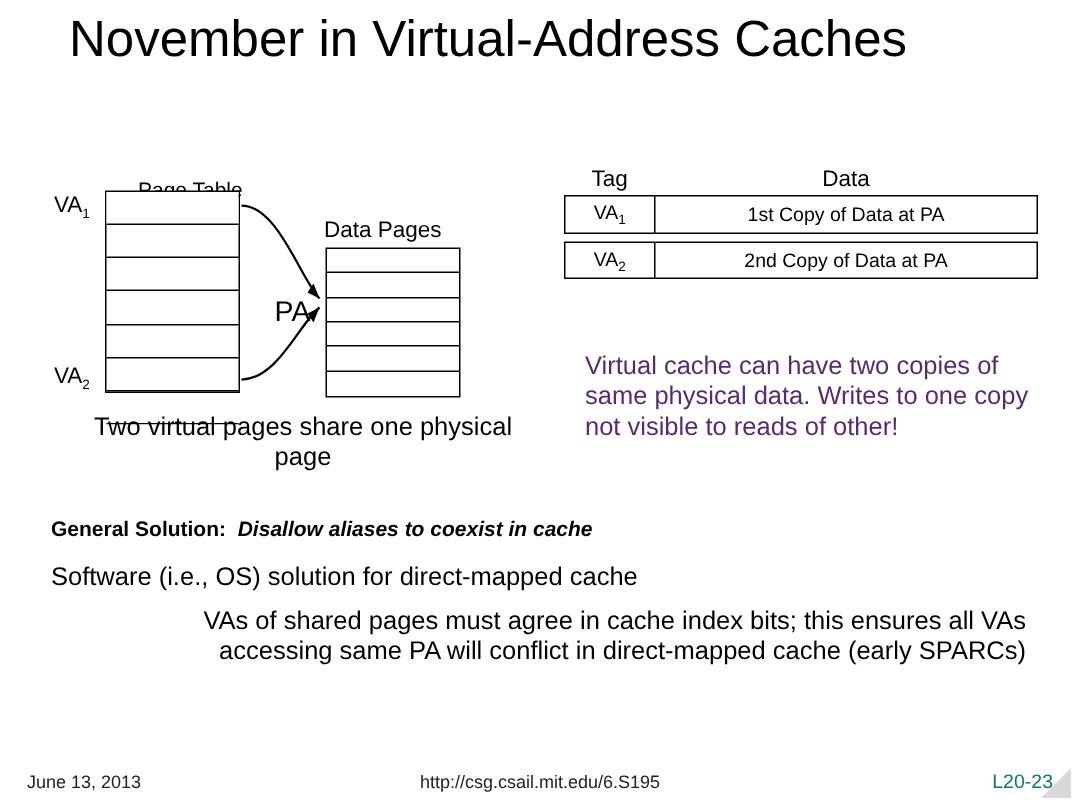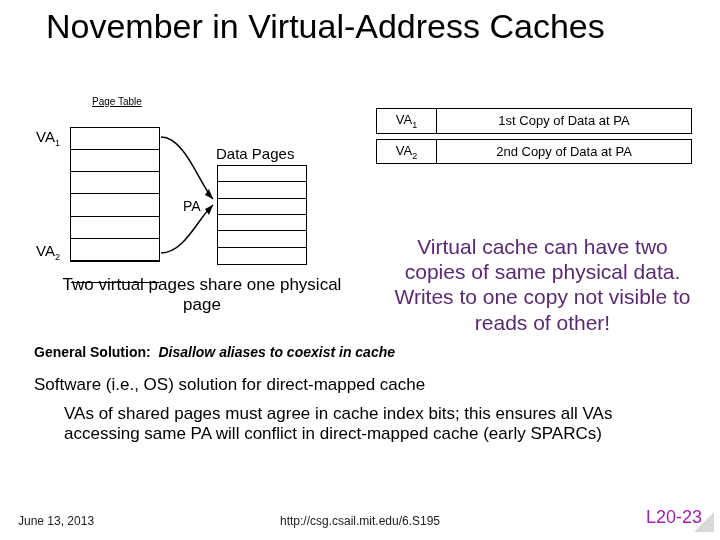--- a/index.html
+++ b/index.html
@@ -12,25 +12,25 @@
     overflow: hidden;
     color: #000;
   }
   .title {
     font-size: 34px;
     position: absolute;
     top: 8px;
     left: 46px;
     line-height: 1.1;
   }
-  .pt-label { position: absolute; top: 96px; left: 92px; font-size: 10px; text-decoration: underline; }
+  .pt-label { position: absolute; top: 118px; left: 92px; font-size: 14px; }
   .va1-label { position: absolute; top: 128px; left: 36px; font-size: 15px; }
   .va2-label { position: absolute; top: 242px; left: 36px; font-size: 15px; }
   .dp-label { position: absolute; top: 145px; left: 216px; font-size: 15px; }
-  .pa-label { position: absolute; top: 198px; left: 183px; font-size: 14px; }
+  .pa-label { position: absolute; top: 198px; left: 183px; font-size: 19px; }
 
   .table-pages {
     position: absolute;
     top: 127px;
     left: 70px;
     width: 90px;
     height: 135px;
     border: 1.5px solid #000;
   }
   .table-pages .row { height: 16.66%; border-bottom: 1.5px solid #000; }
@@ -78,22 +78,21 @@
     width: 280px;
     font-size: 17px;
     text-align: center;
     line-height: 1.2;
   }
   .virt-body {
     position: absolute;
     top: 234px;
     left: 390px;
     width: 305px;
-    font-size: 21px;
-    text-align: center;
+    font-size: 17px;
     line-height: 1.2;
     color: #5a2a70;
   }
   .gensol {
     position: absolute;
     top: 344px;
     left: 34px;
     font-size: 14px;
     font-weight: bold;
   }
@@ -104,24 +103,25 @@
     left: 34px;
     font-size: 17px;
   }
   .vas-box {
     position: absolute;
     top: 404px;
     left: 64px;
     width: 620px;
     font-size: 17px;
     line-height: 1.2;
+    text-align: right;
   }
   .footer-date { position: absolute; bottom: 12px; left: 18px; font-size: 12px; color: #222; }
   .footer-url  { position: absolute; bottom: 12px; left: 0; width: 720px; text-align: center; font-size: 12px; color: #222; margin-top: 24px; }
-  .footer-slide{ position: absolute; bottom: 12px; right: 18px; font-size: 18px; color: #a21caf; }
+  .footer-slide{ position: absolute; bottom: 12px; right: 18px; font-size: 13px; color: #0f766e; }
   .corner {
     position: absolute;
     bottom: 8px; right: 6px;
     width: 22px; height: 22px;
   }
   .corner::before {
     content:""; position:absolute; right:0; bottom:0;
     border-style: solid; border-width: 0 0 20px 20px;
     border-color: transparent transparent #d8d8d8 transparent;
   }
@@ -165,20 +165,24 @@
 
 <svg class="arrows">
   <path class="arrow-stroke" d="M6 12 C 30 12, 45 60, 58 74"></path>
   <polygon class="arrow-head" points="58,74 50,70 54,64"></polygon>
   <path class="arrow-stroke" d="M6 128 C 30 128, 45 90, 58 80"></path>
   <polygon class="arrow-head" points="58,80 50,84 54,90"></polygon>
 </svg>
 
 <table class="cache-table">
   <tbody>
+      <tr>
+    <th class="tagcol">Tag</th>
+    <th>Data</th>
+  </tr>
   <tr>
     <td class="tagcol"><span>VA</span><span class="sub">1</span></td>
     <td>1st Copy of Data at PA</td>
   </tr>
   <tr class="spacer">
         <td></td>
         <td></td>
       </tr>
   <tr>
     <td class="tagcol"><span>VA</span><span class="sub">2</span></td>

